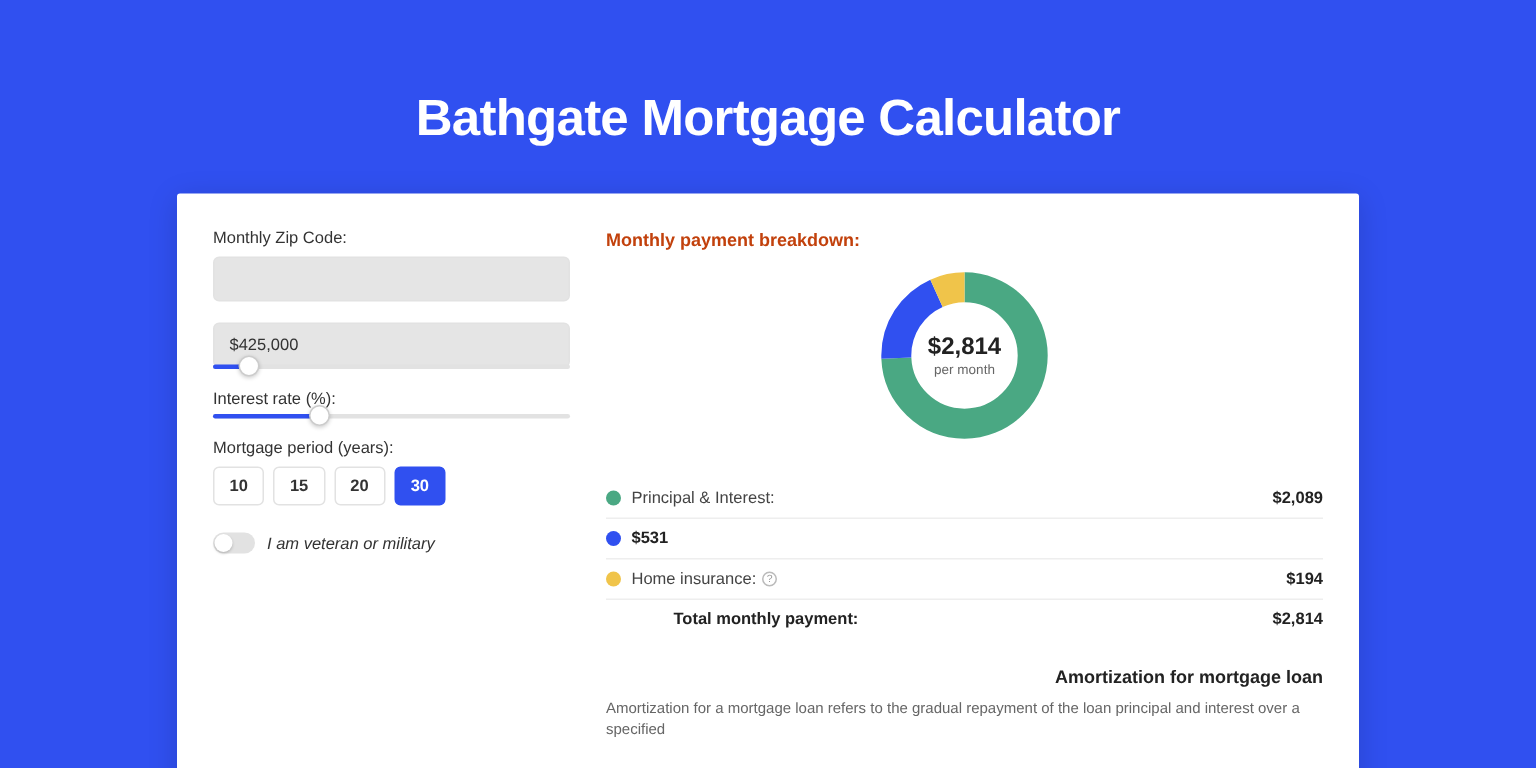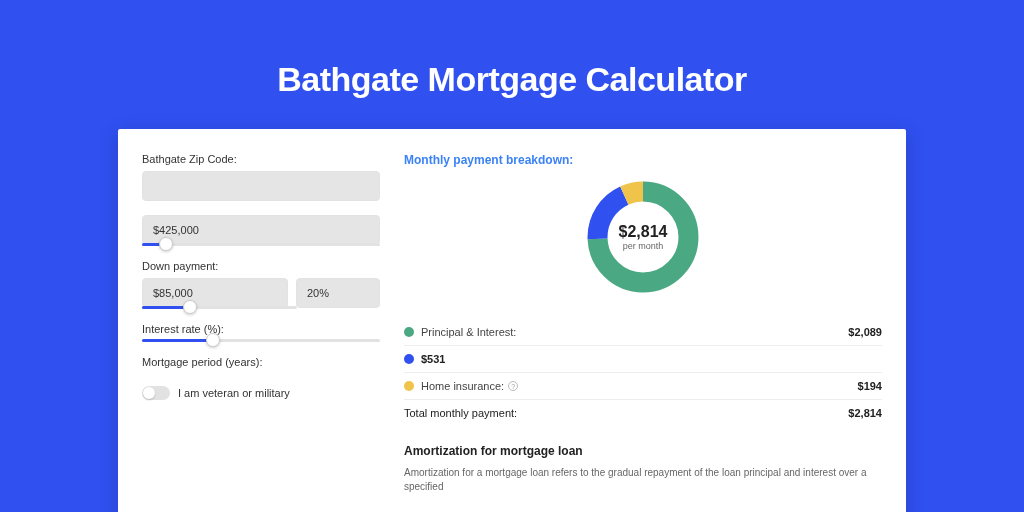--- a/index.html
+++ b/index.html
@@ -13,86 +13,81 @@
   .field { margin-bottom: 14px; }
   .slider-track { height: 3px; background: #e2e2e2; border-radius: 2px; position: relative; margin-top: -2px; }
   .slider-fill { height: 3px; background: #3050f0; border-radius: 2px; position: absolute; left: 0; }
   .slider-thumb { width: 14px; height: 14px; background: #fff; border: 1px solid #ccc; border-radius: 50%; position: absolute; top: -6px; box-shadow: 0 1px 3px rgba(0,0,0,0.2); transform: translateX(-50%); }
   .dp-row { display: flex; gap: 8px; }
   .dp-row .amount { flex: 2; }
   .dp-row .percent { flex: 1; }
   .period-row { display: flex; gap: 6px; }
   .period-btn { border: 1px solid #e2e2e2; background: #fff; border-radius: 4px; padding: 6px 10px; font-size: 11px; cursor: pointer; color: #333; font-weight: 600; }
   .period-btn.active { background: #3050f0; color: #fff; border-color: #3050f0; }
-  .toggle-row { display: flex; align-items: center; gap: 8px; margin-top: 18px; }
+  .toggle-row { display: flex; align-items: flex-end; gap: 8px; margin-top: 18px; font-style: italic; }
   .toggle { width: 28px; height: 14px; background: #e2e2e2; border-radius: 8px; position: relative; cursor: pointer; }
   .toggle-knob { width: 12px; height: 12px; background: #fff; border-radius: 50%; position: absolute; top: 1px; left: 1px; box-shadow: 0 1px 2px rgba(0,0,0,0.2); }
-  .section-title { font-size: 12px; font-weight: 700; color: #3b82f6; margin-bottom: 10px; }
+  .section-title { font-size: 12px; font-weight: 700; color: #c2410c; margin-bottom: 10px; }
   .donut-wrap { display: flex; justify-content: center; margin: 6px 0 22px 0; }
   .donut { position: relative; width: 120px; height: 120px; }
   .donut svg { width: 120px; height: 120px; transform: rotate(-90deg); }
   .donut-center { position: absolute; inset: 0; display: flex; flex-direction: column; align-items: center; justify-content: center; }
   .donut-amount { font-size: 16px; font-weight: 700; color: #222; }
   .donut-sub { font-size: 9px; color: #666; }
   .legend-row { display: flex; align-items: center; padding: 7px 0; border-bottom: 1px solid #eee; }
   .legend-row:last-child { border-bottom: none; }
   .legend-dot { width: 10px; height: 10px; border-radius: 50%; margin-right: 7px; flex-shrink: 0; }
   .legend-label { flex: 1; color: #444; font-size: 11px; display: flex; align-items: center; gap: 4px; }
   .legend-value { font-weight: 700; color: #222; font-size: 11px; }
-  .legend-total .legend-label { font-weight: 400; color: #222; }
+  .legend-total .legend-label { font-weight: 700; color: #222; margin-left: 45px; }
   .help-icon { width: 10px; height: 10px; border: 1px solid #bbb; border-radius: 50%; display: inline-flex; align-items: center; justify-content: center; font-size: 7px; color: #999; }
-  .amort-title { font-size: 12px; font-weight: 700; color: #222; margin-top: 18px; }
+  .amort-title { font-size: 12px; font-weight: 700; color: #222; margin-top: 18px; text-align: right; }
   .amort-text { font-size: 10px; color: #666; margin-top: 8px; line-height: 1.4; }
   .dot-green { background: #4aa883; }
   .dot-blue { background: #3050f0; }
   .dot-yellow { background: #f0c44a; }
 </style>
 </head>
 <body>
 
 <h1 class="page-title">Bathgate Mortgage Calculator</h1>
 
 <div class="card">
   <div class="left-col">
 
     <div class="field">
-      <label class="field-label">Bathgate Zip Code:</label>
+      <label class="field-label">Monthly Zip Code:</label>
       <input class="text-input" value="" style="">
     </div>
 
     <div class="field">
       <input class="text-input" value="$425,000" style="">
       <div class="slider-track">
         <div class="slider-fill" style="width:10%"></div>
         <div class="slider-thumb" style="left:10%"></div>
       </div>
     </div>
 
-    <div class="field">
-      <label class="field-label">Down payment:</label>
-      <div class="dp-row">
-        <input class="text-input amount" value="$85,000" style="">
-        <input class="text-input percent" value="20%" style="">
-      </div>
-      <div class="slider-track" style="width:65%">
-        <div class="slider-fill" style="width:30.8%"></div>
-        <div class="slider-thumb" style="left:30.8%"></div>
-      </div>
-    </div>
 
     <div class="field">
       <label class="field-label">Interest rate (%):</label>
       <div class="slider-track">
         <div class="slider-fill" style="width:30%"></div>
         <div class="slider-thumb" style="left:30%"></div>
       </div>
     </div>
 
     <div class="field">
       <label class="field-label">Mortgage period (years):</label>
+      <div class="period-row" id="period-row">
+          <button class="period-btn">10</button>
+          <button class="period-btn">15</button>
+          <button class="period-btn">20</button>
+          <button class="period-btn active">30</button>
+        </div>
     </div>
 
     <div class="toggle-row">
       <div class="toggle">
         <div class="toggle-knob"></div>
       </div>
       <span>I am veteran or military</span>
     </div>
   </div>
 

